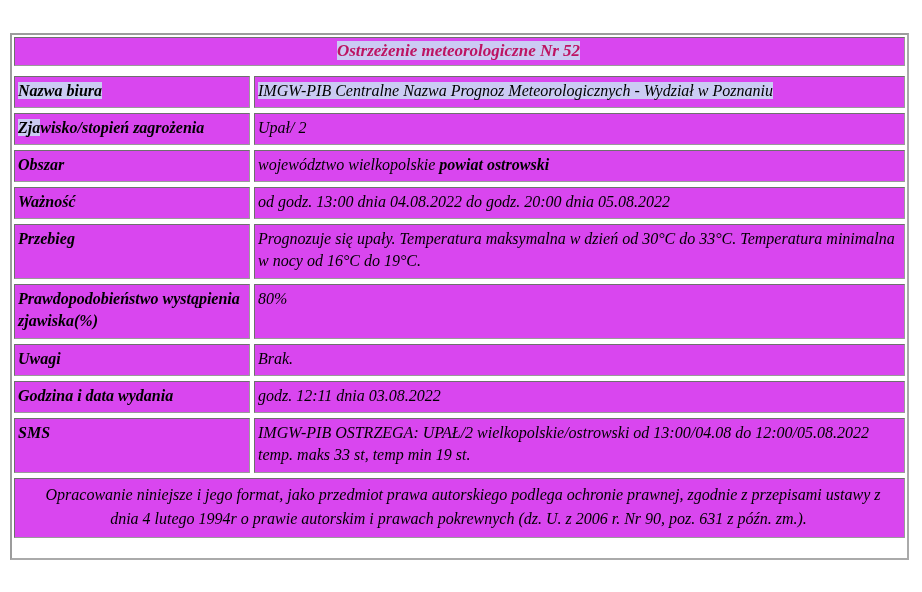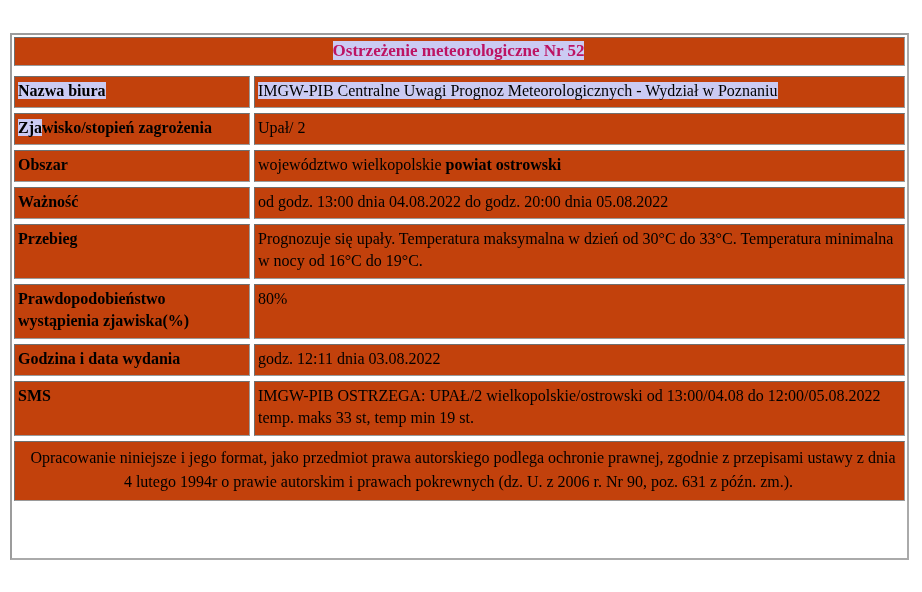--- a/index.html
+++ b/index.html
@@ -25,25 +25,26 @@
   .trow {
     display: flex;
     column-gap: 4px;
     margin-bottom: 5px;
   }
   .cell {
     box-sizing: border-box;
     border: 1px solid #6f6f6f;
     border-right-color: #9a9a9a;
     border-bottom-color: #9a9a9a;
-    background: #c2410c;
+    background: #d946ef;
     padding: 3px 5px 5px 3px;
     font-size: 16px;
     line-height: 22px;
     color: #000000;
+    font-style: italic;
   }
   .title-cell {
     width: 100%;
     text-align: center;
     padding-top: 2px;
     padding-bottom: 3px;
   }
   .title-cell .title-text {
     font-weight: bold;
     font-size: 17px;
@@ -79,21 +80,21 @@
 <div class="outer">
 
   <div class="trow title-row">
     <div class="cell title-cell">
       <span class="title-text sel">Ostrzeżenie meteorologiczne Nr 52</span>
     </div>
   </div>
 
   <div class="trow">
     <div class="cell label-cell mid"><span class="sel sel-pad">Nazwa biura</span></div>
-    <div class="cell value-cell mid"><span class="sel">IMGW-PIB Centralne Uwagi Prognoz Meteorologicznych - Wydział w Poznaniu</span></div>
+    <div class="cell value-cell mid"><span class="sel">IMGW-PIB Centralne Nazwa Prognoz Meteorologicznych - Wydział w Poznaniu</span></div>
   </div>
 
   <div class="trow">
     <div class="cell label-cell mid"><span class="sel">Zja</span><span>wisko/stopień zagrożenia</span></div>
     <div class="cell value-cell mid"><span>Upał/ 2</span></div>
   </div>
 
   <div class="trow">
     <div class="cell label-cell mid"><span>Obszar</span></div>
     <div class="cell value-cell mid"><span>województwo wielkopolskie </span><b class="inline-bold">powiat ostrowski</b></div>
@@ -107,20 +108,24 @@
   <div class="trow">
     <div class="cell label-cell tall"><span>Przebieg</span></div>
     <div class="cell value-cell tall"><span>Prognozuje się upały. Temperatura maksymalna w dzień od 30°C do 33°C. Temperatura minimalna w nocy od 16°C do 19°C.</span></div>
   </div>
 
   <div class="trow">
     <div class="cell label-cell tall"><span>Prawdopodobieństwo wystąpienia zjawiska(%)</span></div>
     <div class="cell value-cell tall"><span>80%</span></div>
   </div>
 
+  <div class="trow">
+    <div class="cell label-cell mid"><span>Uwagi</span></div>
+    <div class="cell value-cell mid"><span>Brak.</span></div>
+  </div>
 
   <div class="trow">
     <div class="cell label-cell mid"><span>Godzina i data wydania</span></div>
     <div class="cell value-cell mid"><span>godz. 12:11 dnia 03.08.2022</span></div>
   </div>
 
   <div class="trow">
     <div class="cell label-cell tall"><span>SMS</span></div>
     <div class="cell value-cell tall"><span>IMGW-PIB OSTRZEGA: UPAŁ/2 wielkopolskie/ostrowski od 13:00/04.08 do 12:00/05.08.2022 temp. maks 33 st, temp min 19 st.</span></div>
   </div>

